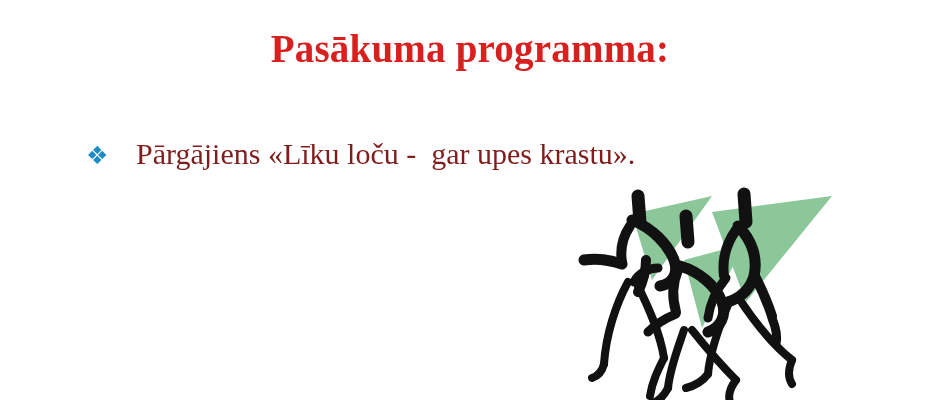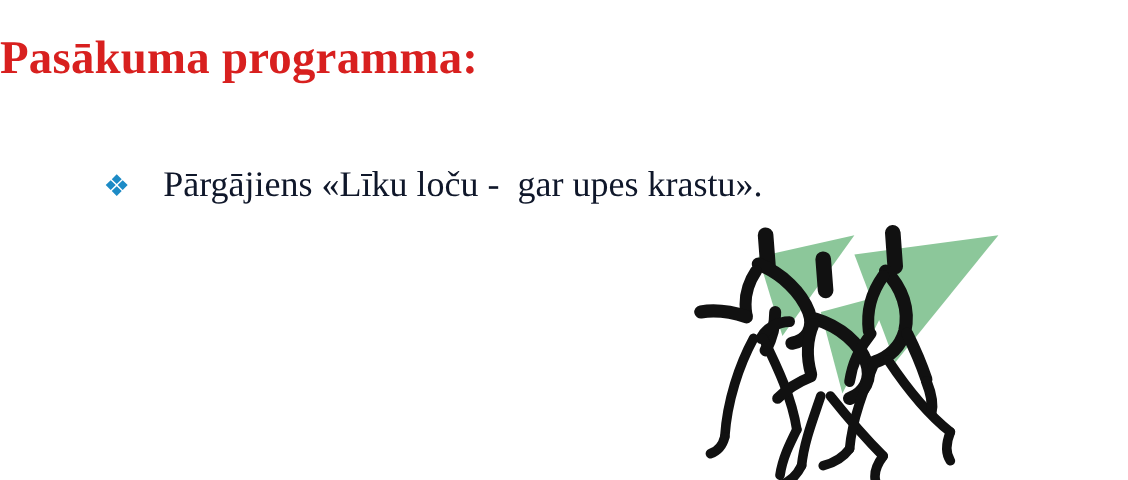--- a/index.html
+++ b/index.html
@@ -21,21 +21,21 @@
     width: 940px;
     height: 400px;
     background: #ffffff;
     overflow: hidden;
   }
   .slide-title {
     position: absolute;
     left: 0;
     top: 24px;
     width: 940px;
-    text-align: left;
+    text-align: center;
     color: #d8201f;
     font-family: "Liberation Serif", serif;
     font-weight: bold;
     font-size: 39px;
     line-height: 50px;
     letter-spacing: 0.2px;
     white-space: nowrap;
   }
   .bullet-list {
     position: absolute;
@@ -54,21 +54,21 @@
   }
   .bullet-marker {
     flex: 0 0 auto;
     width: 50px;
     color: #1d8bc6;
     font-size: 25px;
     line-height: 40px;
   }
   .bullet-text {
     flex: 0 1 auto;
-    color: #0f172a;
+    color: #7f1d1d;
   }
   .bullet-item-clipped {
     position: absolute;
     left: 86px;
     top: 392px;
     width: 820px;
     height: 8px;
     overflow: hidden;
   }
   .bullet-item-clipped .bullet-item {

